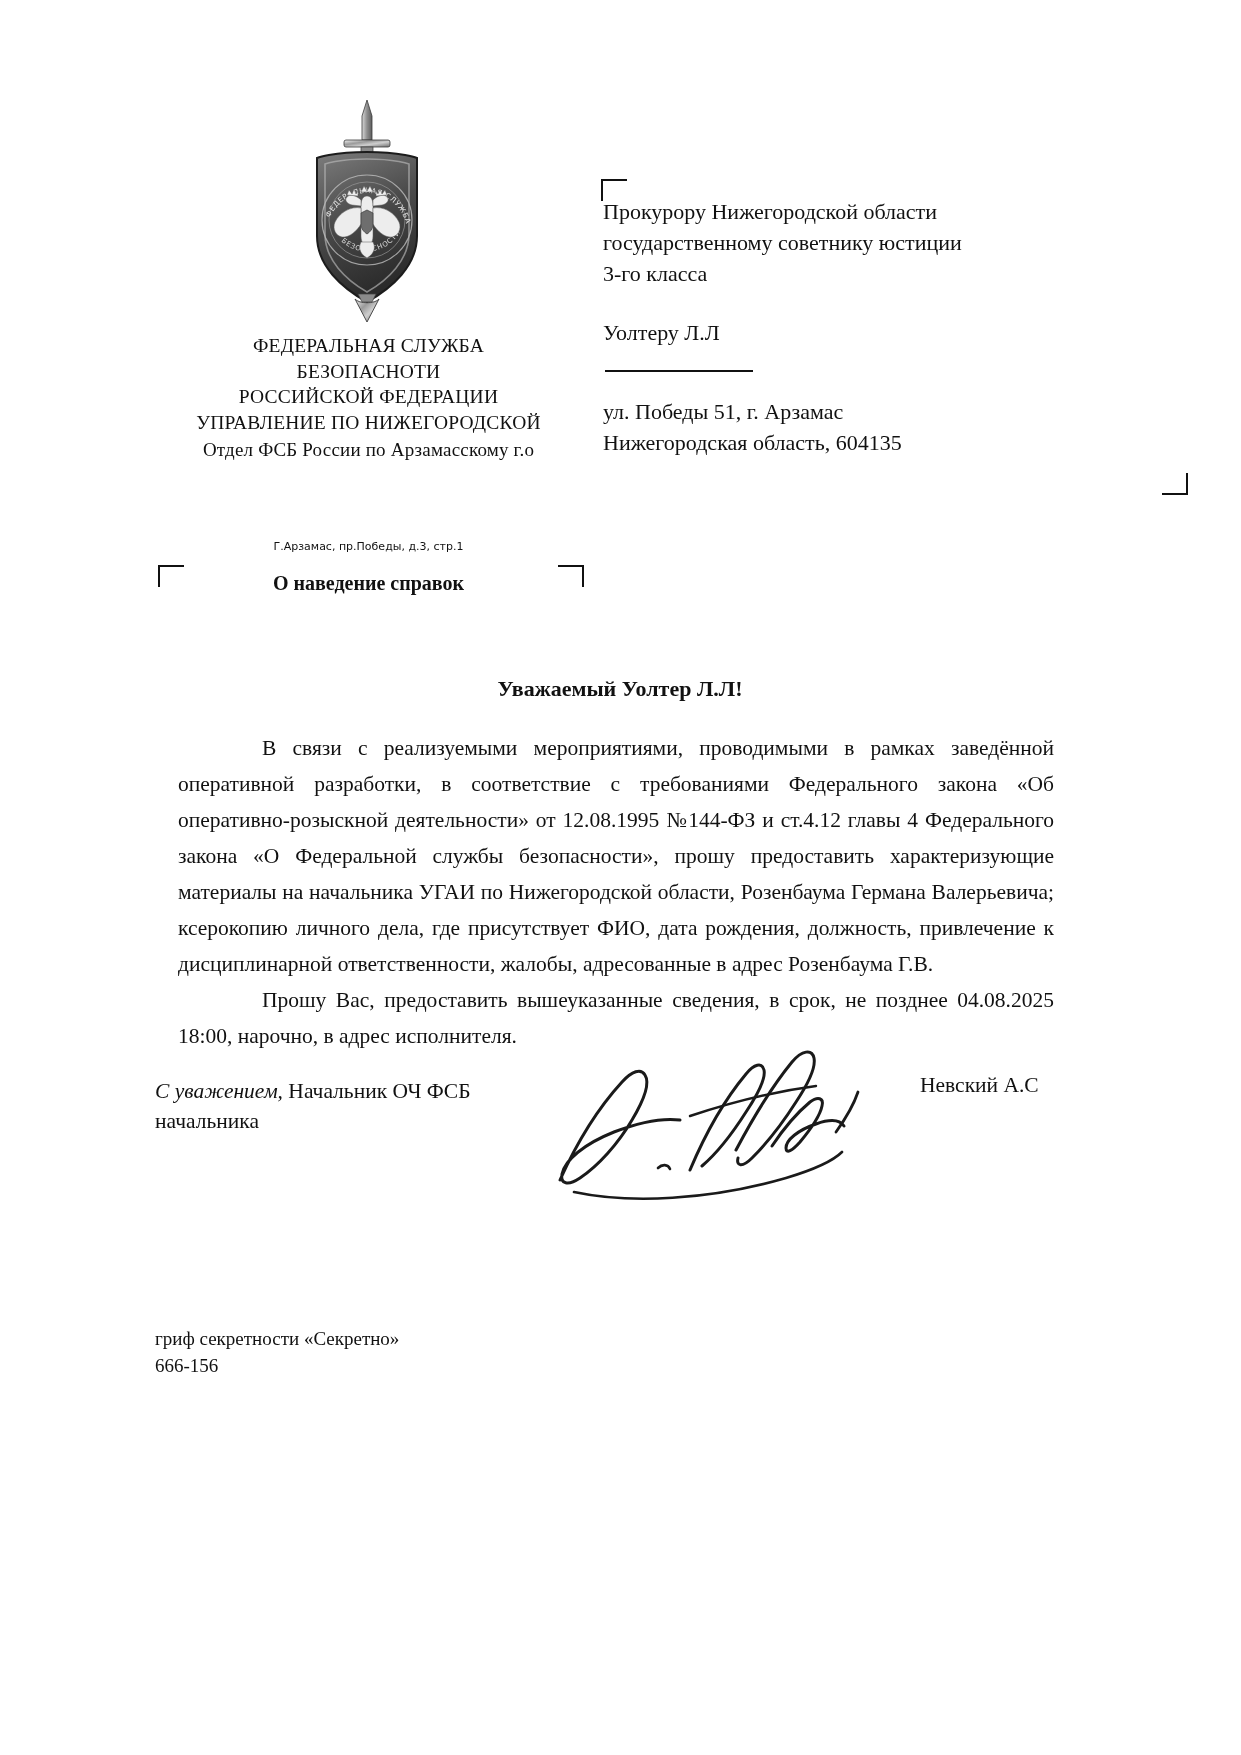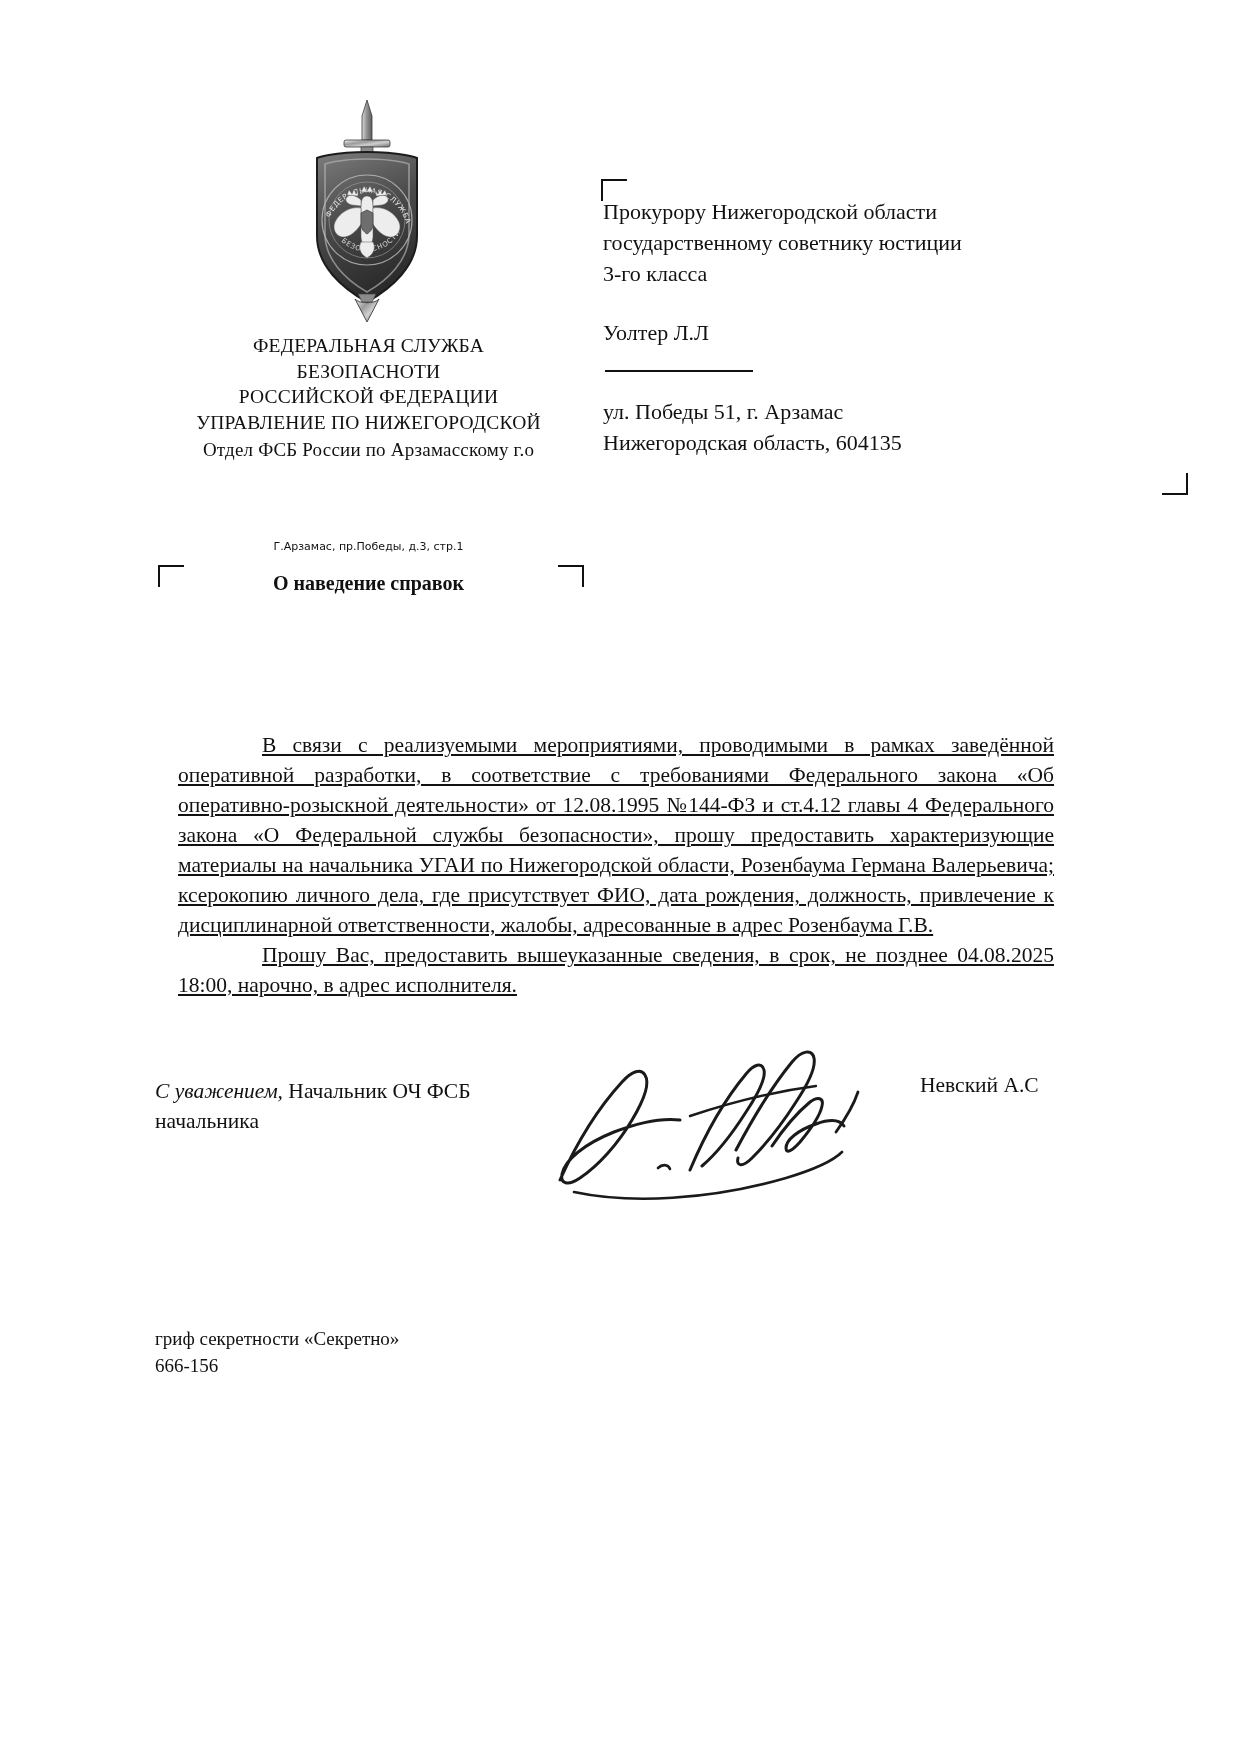--- a/index.html
+++ b/index.html
@@ -134,24 +134,23 @@
     font-weight: bold;
   }
 
   
   .body-text {
     position: absolute;
     left: 178px;
     top: 730px;
     width: 876px;
     font-size: 21.5px;
-    line-height: 30px;
+    line-height: 36px;
     text-align: justify;
     text-justify: inter-word;
-    text-decoration: underline;
   }
   .body-text p {
     margin: 0;
     text-indent: 84px;
   }
 
   
   .sign-left {
     position: absolute;
     left: 155px;
@@ -282,26 +281,27 @@
   </div>
 
   <div class="lh-address">Г.Арзамас, пр.Победы, д.3, стр.1</div>
 
   <div class="subject">О наведение справок</div>
 
   <div class="addressee">
     <div class="ad-line">Прокурору Нижегородской области</div>
     <div class="ad-line">государственному советнику юстиции</div>
     <div class="ad-line">3-го класса</div>
-    <div class="ad-line ad-name">Уолтер Л.Л</div>
+    <div class="ad-line ad-name">Уолтеру Л.Л</div>
     <div class="ad-rule"></div>
     <div class="ad-line ad-post">ул. Победы 51, г. Арзамас</div>
     <div class="ad-line">Нижегородская область, 604135</div>
   </div>
 
+  <div class="salutation">Уважаемый Уолтер Л.Л!</div>
 
   <div class="body-text">
     <p>В связи с реализуемыми мероприятиями, проводимыми в рамках заведённой оперативной разработки, в соответствие с требованиями Федерального закона «Об оперативно-розыскной деятельности» от 12.08.1995 №144-ФЗ и ст.4.12 главы 4 Федерального закона «О Федеральной службы безопасности», прошу предоставить характеризующие материалы на начальника УГАИ по Нижегородской области, Розенбаума Германа Валерьевича; ксерокопию личного дела, где присутствует ФИО, дата рождения, должность, привлечение к дисциплинарной ответственности, жалобы, адресованные в адрес Розенбаума Г.В.</p>
     <p>Прошу Вас, предоставить вышеуказанные сведения, в срок, не позднее 04.08.2025 18:00, нарочно, в адрес исполнителя.</p>
   </div>
 
   <div class="sign-left">
     <div><span class="sr-italic">С уважением,</span><span> Начальник ОЧ ФСБ</span></div>
     <div>начальника</div>
   </div>

